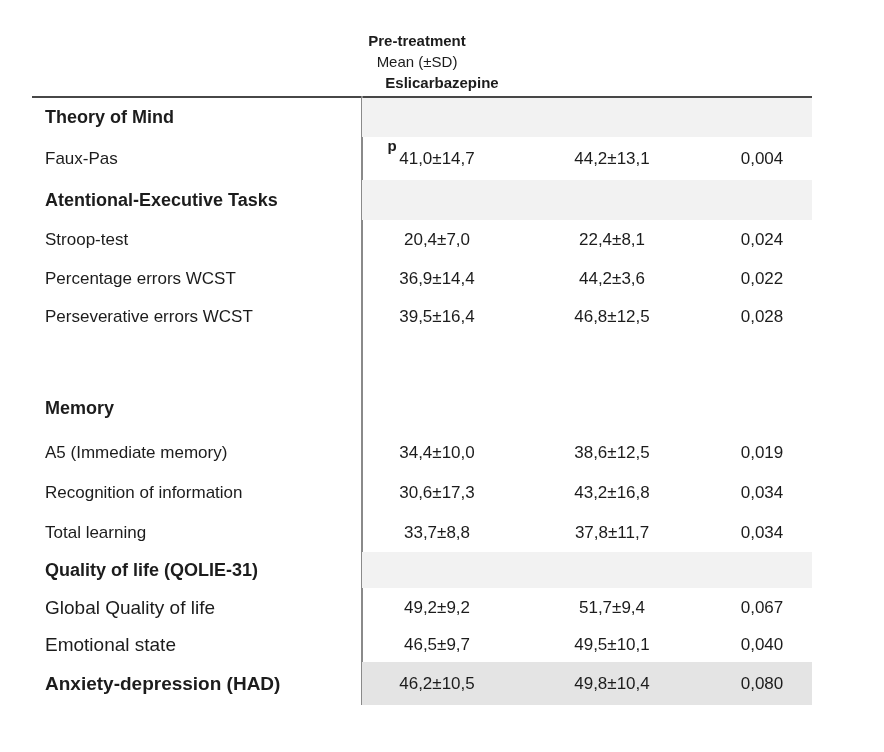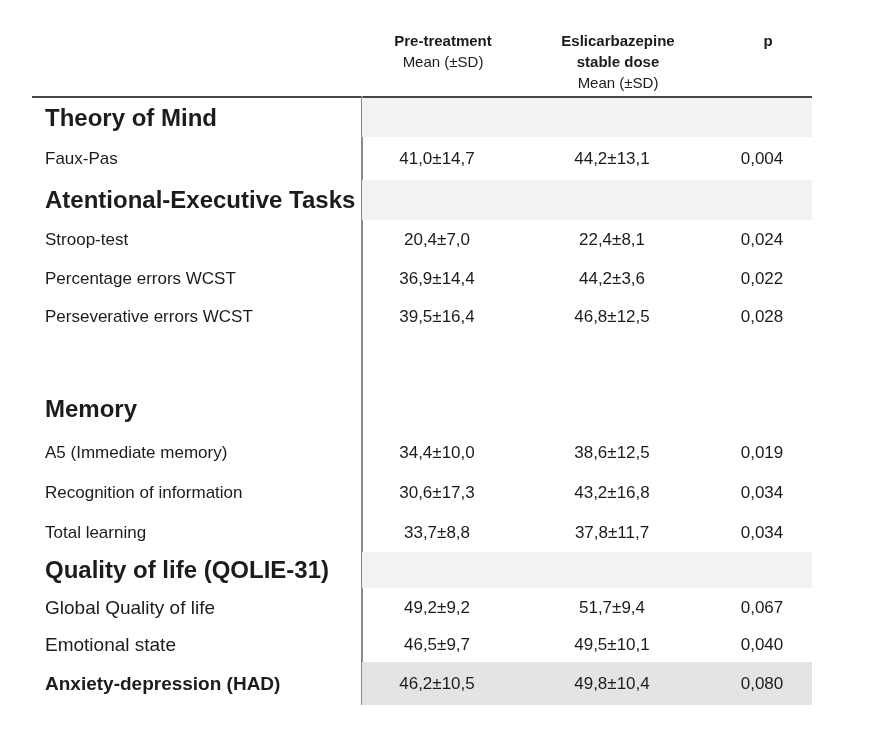--- a/index.html
+++ b/index.html
@@ -13,21 +13,21 @@
   html,body{margin:0;padding:0;}
   body{
     width:884px;height:752px;background:var(--bg);
     font-family:"Liberation Sans","DejaVu Sans",sans-serif;
     color:var(--text);
     overflow:hidden;
   }
   .page{position:relative;width:884px;height:752px;background:var(--bg);}
 
   
-  .header{position:absolute;left:368px;top:30px;width:450px;display:flex;}
+  .header{position:absolute;left:342px;top:30px;width:450px;display:flex;flex-direction:column;}
   .hcol{text-align:center;font-size:15px;line-height:21px;}
   .hcol .b{font-weight:bold;}
   .c0{width:150px;}
   .c1{width:200px;}
   .c2{width:100px;}
 
   
   .top-rule{position:absolute;left:32px;top:96px;width:780px;height:2px;background:var(--top-rule);}
   .v-divider{position:absolute;left:361px;top:96px;width:2px;height:609px;background:var(--divider);}
 
@@ -36,21 +36,21 @@
   .row{display:flex;}
   .label{
     width:332px;box-sizing:border-box;padding-left:15px;
     display:flex;align-items:center;font-size:17px;white-space:nowrap;
   }
   .vals{width:450px;display:flex;align-items:center;}
   .v{text-align:center;font-size:17px;}
   .v0{width:150px;}
   .v1{width:200px;}
   .v2{width:100px;}
-  .section .label{font-weight:bold;font-size:24px;}
+  .section .label{font-weight:bold;font-size:18px;}
   .large .label{font-size:19px;}
   .bold .label{font-weight:bold;}
   .shaded-light .vals{background:var(--shade-light);height:100%;}
   .shaded-dark .vals{background:var(--shade-dark);height:100%;}
 </style>
 </head>
 <body>
 
 <div class="page">
 

